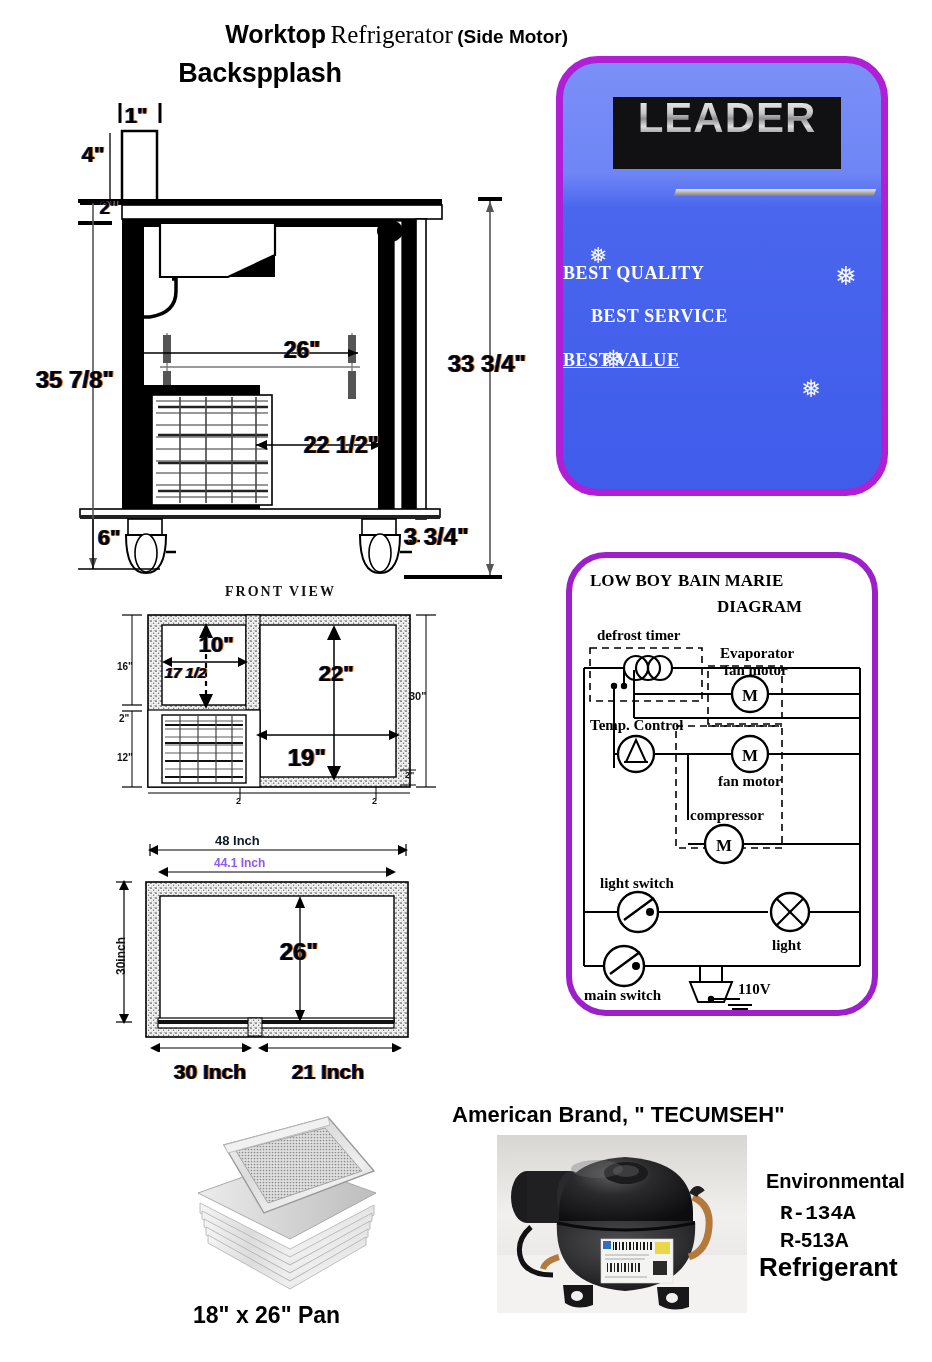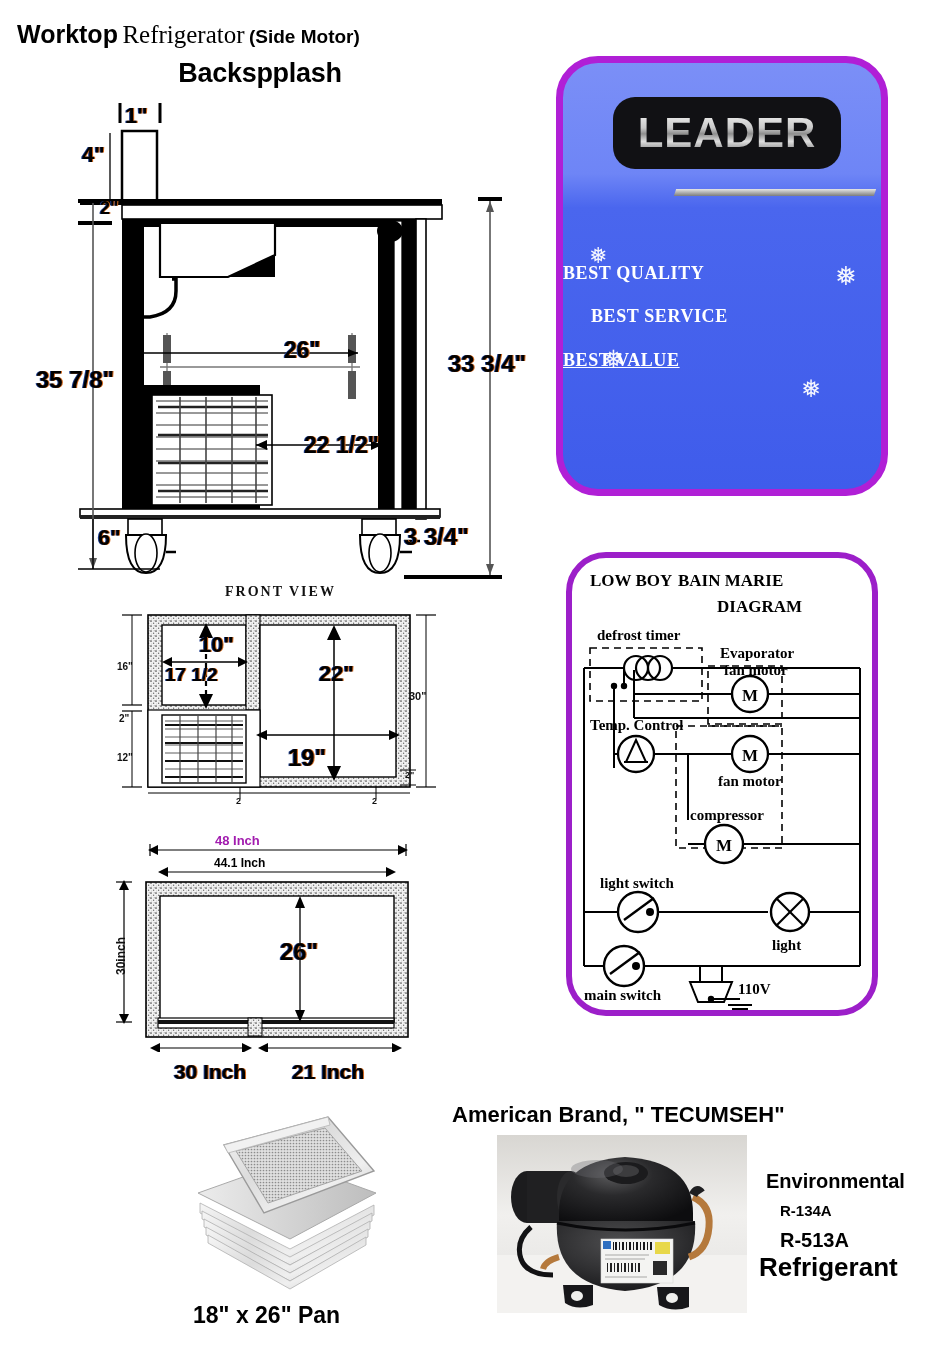--- a/index.html
+++ b/index.html
@@ -7,21 +7,21 @@
   body {
     width: 932px; height: 1362px;
     background: #ffffff;
     font-family: "Liberation Sans", sans-serif;
     position: relative;
     overflow: hidden;
   }
   .abs { position: absolute; }
 
   
-  #title-row { top: 20px; left: 17px; width: 560px; text-align: left; }
+  #title-row { top: 20px; left: 8px; width: 560px; text-align: right; }
   .t-bold { font-weight: bold; font-size: 25px; color:#000; font-family:"Liberation Sans",sans-serif; }
   .t-serif { font-size: 25px; color:#000; font-family:"Liberation Serif",serif; }
   .t-paren { font-weight: bold; font-size: 19px; color:#000; }
   #subtitle { top: 58px; left: 0; width: 520px; text-align:center;
               font-weight: bold; font-size: 27px; letter-spacing:-0.3px; }
 
   
   .dim {
     font-weight: bold; color:#000;
     font-family:"Liberation Sans",sans-serif;
@@ -37,21 +37,21 @@
   #leader-panel {
     left: 556px; top: 56px; width: 332px; height: 440px;
     border: 7px solid #b01fd6;
     border-radius: 42px;
     background: linear-gradient(180deg,#7b8ff7 0%, #6e85f6 26%, #4a66ee 34%, #3f5ceb 100%);
     overflow: hidden;
   }
   #leader-logo {
     position:absolute; left: 50px; top: 34px; width: 228px; height: 72px;
     background: #111114;
-    display:flex; align-items:center; justify-content:center;border-radius:22px;
+    display:flex; align-items:flex-start; justify-content:center;
   }
   #leader-wordmark {
     font-family:"Liberation Sans", sans-serif;
     font-weight: bold;
     font-size: 42px;
     letter-spacing: 1px;
     background: linear-gradient(180deg,#f2f2f2 0%, #c9c9c9 38%, #8e8e8e 52%, #dedede 70%, #6f6f6f 100%);
     -webkit-background-clip: text;
     background-clip: text;
     color: transparent;
@@ -297,21 +297,21 @@
   <line x1="130" y1="182" x2="130" y2="194" stroke="#000" stroke-width="1"></line>
   <line x1="266" y1="182" x2="266" y2="194" stroke="#000" stroke-width="1"></line>
   <line x1="290" y1="165" x2="306" y2="165" stroke="#000" stroke-width="1"></line>
   <line x1="290" y1="180" x2="306" y2="180" stroke="#000" stroke-width="1"></line>
 </svg>
 </div>
 <div class="abs dim-sm" style="left:117px; top:661px; font-size:10px;">16"</div>
 <div class="abs dim-sm" style="left:119px; top:713px; font-size:10px;">2"</div>
 <div class="abs dim-sm" style="left:117px; top:752px; font-size:10px;">12"</div>
 <div class="abs dim" style="left:199px; top:632px; font-size:22px;">10"</div>
-<div class="abs dim" style="left:165px; top:664px; font-size:19px;">17 1/2</div>
+<div class="abs dim" style="left:165px; top:664px; font-size:15px;font-style:italic;">17 1/2</div>
 <div class="abs dim" style="left:319px; top:661px; font-size:22px;">22"</div>
 <div class="abs dim" style="left:288px; top:744px; font-size:24px;">19"</div>
 <div class="abs dim-sm" style="left:409px; top:690px; font-size:11px;">30"</div>
 <div class="abs dim-sm" style="left:236px; top:796px; font-size:9px;">2</div>
 <div class="abs dim-sm" style="left:372px; top:796px; font-size:9px;">2</div>
 <div class="abs dim-sm" style="left:405px; top:770px; font-size:9px;">2"</div>
 
 <div class="abs" style="left:110px;top:832px;width:340px;height:220px;">
 <svg width="340" height="220" viewBox="0 0 340 220">
   <defs>
@@ -352,22 +352,22 @@
   <line x1="6" y1="190" x2="22" y2="190" stroke="#000" stroke-width="1.2"></line>
 
   <line x1="42" y1="216" x2="140" y2="216" stroke="#000" stroke-width="1.2"></line>
   <path d="M40 216 L50 211 L50 221 Z" fill="#000"></path>
       <path d="M142 216 L132 211 L132 221 Z" fill="#000"></path>
   <line x1="150" y1="216" x2="290" y2="216" stroke="#000" stroke-width="1.2"></line>
   <path d="M148 216 L158 211 L158 221 Z" fill="#000"></path>
       <path d="M292 216 L282 211 L282 221 Z" fill="#000"></path>
 </svg>
 </div>
-<div class="abs" style="left:215px; top:833px; font-size:13px; font-weight:bold; color:#a21caf;">48 Inch</div>
-<div class="abs" style="left:214px; top:856px; font-size:12px; font-weight:bold; color:#000000;">44.1 Inch</div>
+<div class="abs" style="left:215px; top:833px; font-size:13px; font-weight:bold; color:#0f172a;">48 Inch</div>
+<div class="abs" style="left:214px; top:856px; font-size:12px; font-weight:bold; color:#8b5cf6;">44.1 Inch</div>
 <div class="abs" style="left:114px; top:975px; font-size:12px; font-weight:bold; color:#111; transform:rotate(-90deg); transform-origin:left top;">30inch</div>
 <div class="abs dim" style="left:280px; top:938px; font-size:24px;">26"</div>
 <div class="abs dim" style="left:174px; top:1060px; font-size:21px;">30 Inch</div>
 <div class="abs dim" style="left:292px; top:1060px; font-size:21px;">21 Inch</div>
 
 <div class="abs" id="leader-panel">
   <div id="leader-logo">
     <span id="leader-wordmark">LEADER</span>
     <div id="leader-underbar"></div>
   </div>
@@ -589,15 +589,15 @@
 
   <path d="M66 150 L96 150 L96 170 Q80 176 68 168 Z" fill="#17171a"></path>
   <ellipse cx="80" cy="161" rx="6" ry="5" fill="#efefed"></ellipse>
   <path d="M160 152 L192 152 L192 172 Q176 178 162 170 Z" fill="#17171a"></path>
   <ellipse cx="175" cy="163" rx="6" ry="5" fill="#efefed"></ellipse>
 
   <path d="M34 92 Q18 106 24 124 Q30 140 56 140" fill="none" stroke="#121214" stroke-width="5"></path>
 </svg>
 </div>
 <div class="abs ph-label" style="left:766px; top:1170px; font-size:20px;">Environmental</div>
-<div class="abs ph-label" style="left:780px; top:1202px; font-size:15px;">R-134A</div>
+<div class="abs ph-label" style="left:780px; top:1202px; font-size:21px;font-family:Liberation Mono, monospace;">R-134A</div>
 <div class="abs ph-label" style="left:780px; top:1229px; font-size:20px;">R-513A</div>
 <div class="abs ph-label" style="left:759px; top:1252px; font-size:26px;">Refrigerant</div>
 
 </body></html>

